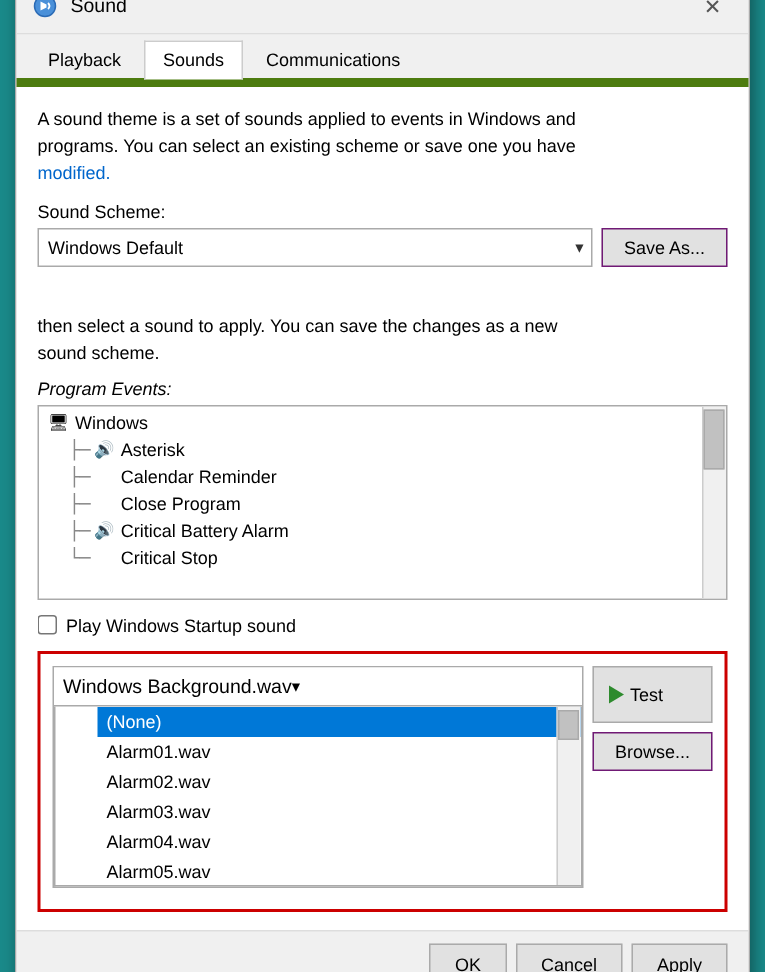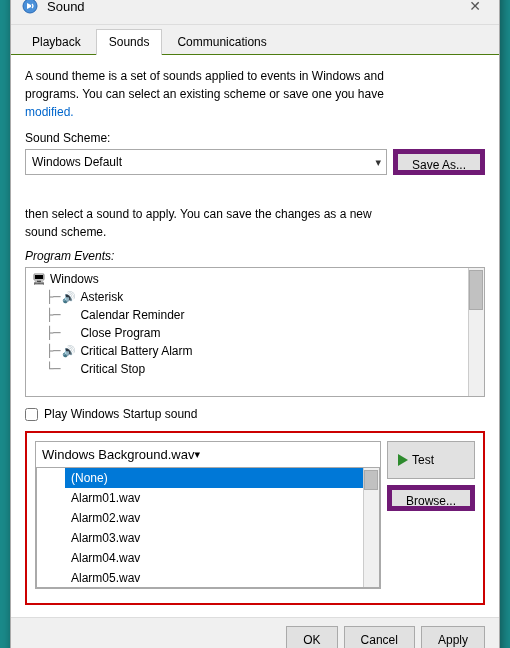--- a/index.html
+++ b/index.html
@@ -55,21 +55,21 @@
       color: #555;
       display: flex;
       align-items: center;
       justify-content: center;
       border-radius: 2px;
     }
     .tabs {
       display: flex;
       background: #f0f0f0;
       padding: 4px 8px 0 8px;
-      border-bottom: 1px solid #4d7c0f;
+      border-bottom: 6px solid #4d7c0f;
     }
     .tab {
       padding: 5px 12px;
       cursor: pointer;
       border: 1px solid transparent;
       border-bottom: none;
       font-size: 12px;
       margin-right: 2px;
       background: #f0f0f0;
       color: #000;
@@ -125,21 +125,21 @@
       right: 6px;
       top: 50%;
       transform: translateY(-50%);
       pointer-events: none;
       font-size: 11px;
       color: #333;
     }
     .btn {
       padding: 4px 14px;
       height: 26px;
-      border: 5px solid #701a75;
+      border: 1px solid #701a75;
       background: #e1e1e1;
       cursor: pointer;
       font-size: 12px;
       color: #000;
     }
     .btn:disabled { color: #aaa; cursor: default; background: #e8e8e8; }
     .change-desc {
       font-size: 12px;
       color: #000;
       line-height: 1.5;

